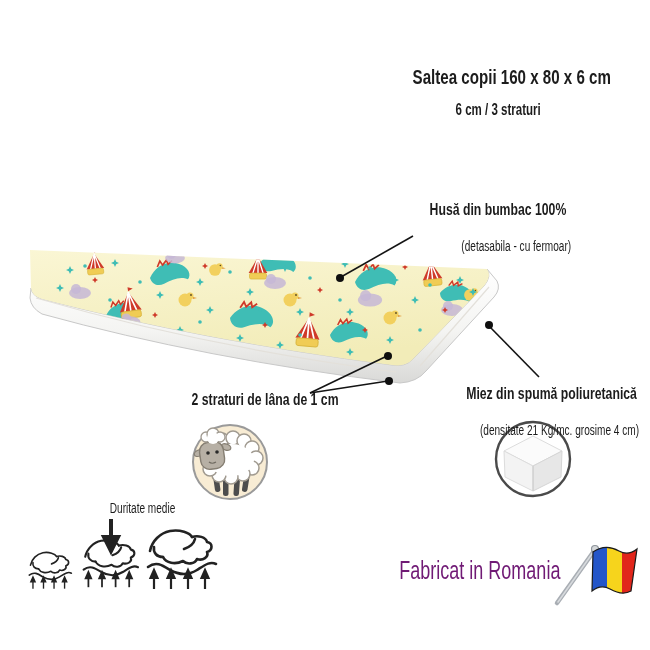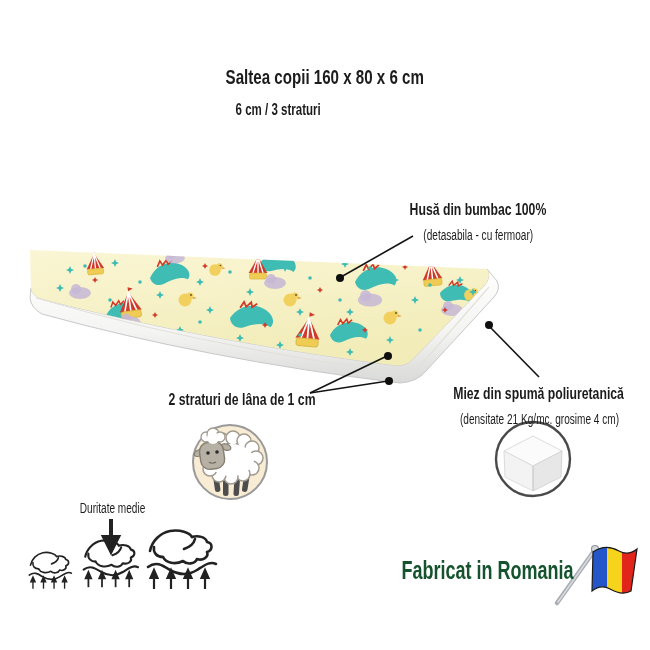--- a/index.html
+++ b/index.html
@@ -1,30 +1,30 @@
 <!DOCTYPE html>
 <html><head>
 <meta charset="utf-8">
 <style>
   html,body{margin:0;padding:0;background:#fff}
   body{width:650px;height:650px;position:relative;overflow:hidden;
        font-family:"Liberation Sans",sans-serif;color:#1c1c1c}
   .page{position:absolute;inset:0}
   .scene{position:absolute;left:0;top:0}
-  .txt{position:absolute;text-align:center}
+  .txt{position:absolute;text-align:right}
   .cx{display:inline-block;transform:scaleX(.72);transform-origin:50% 50%;white-space:nowrap}
   .title{top:65px;left:0;width:650px;font-size:21px;font-weight:bold}
   .subtitle{top:101px;left:0;width:557px;font-size:16px;font-weight:bold}
   .c-title{font-size:17px;font-weight:bold;line-height:20px}
-  .c-note{font-size:14px;line-height:16px;margin-top:7px}
+  .c-note{font-size:14px;line-height:16px;margin-top:18px}
   .callout-cover{left:363px;top:200px;width:230px}
   .callout-wool{left:117px;top:390px;width:250px}
   .callout-foam{left:408px;top:384px;width:262px}
   .firmness-label{left:38px;top:500px;width:150px;font-size:14px;font-weight:normal}
-  .origin-label{left:368px;top:556px;width:192px;font-size:25px;font-weight:700;color:#14532d}
+  .origin-label{left:368px;top:556px;width:192px;font-size:25px;font-weight:400;color:#701a75}
 </style>
 </head>
 <body>
 
 <div class="page">
 
 <svg class="scene" width="650" height="650" viewBox="0 0 650 650">
   <defs>
     <linearGradient id="sideGrad" x1="0" y1="0" x2="0" y2="1">
       <stop offset="0" stop-color="#ffffff"></stop>

